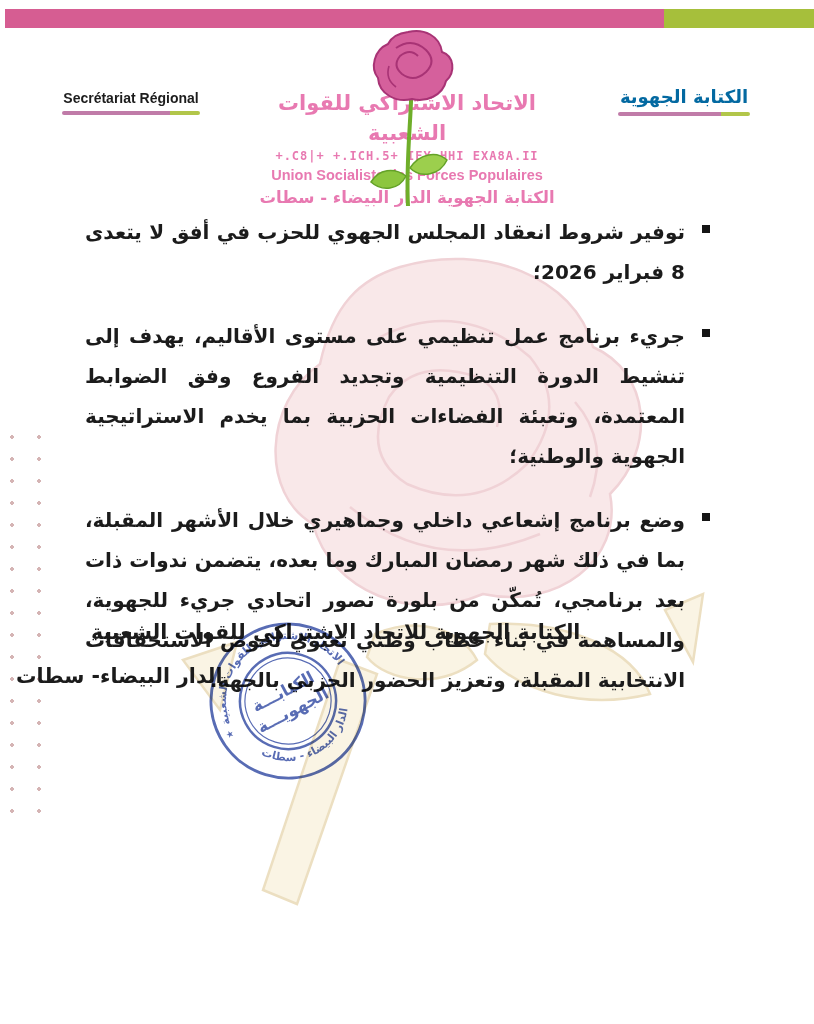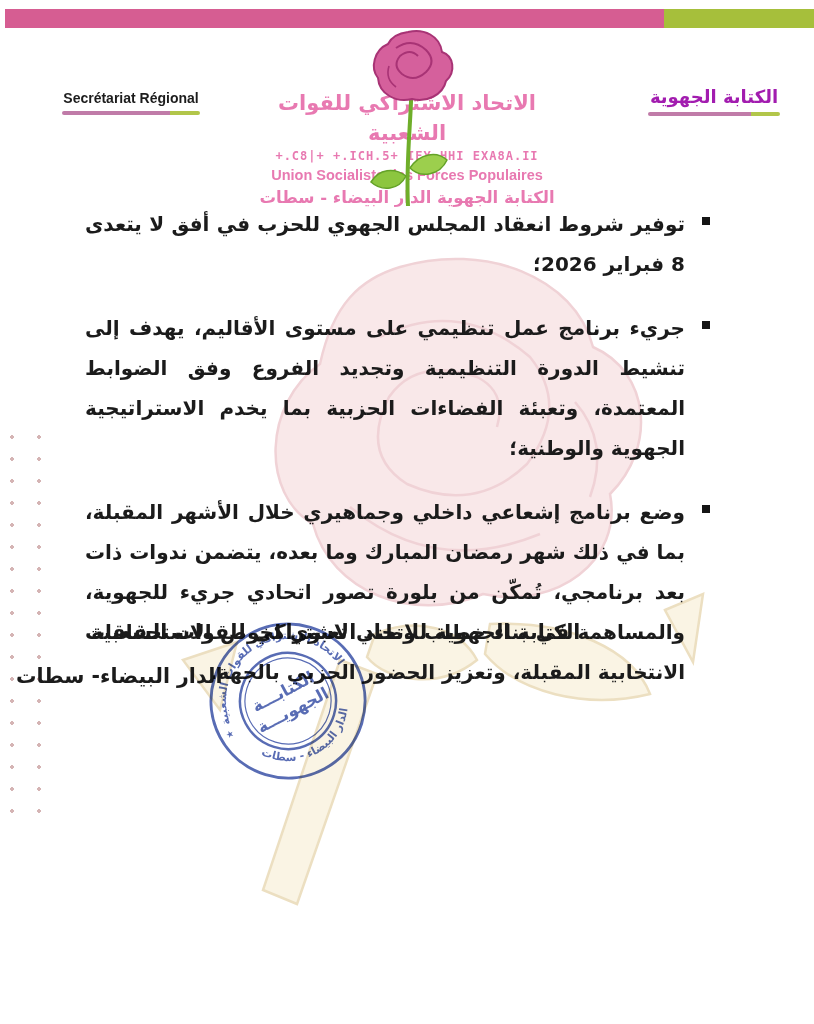--- a/index.html
+++ b/index.html
@@ -8,22 +8,22 @@
   .page { position:relative; width:814px; height:973px; margin:0 auto; background:#ffffff; overflow:hidden; }
 
   
   .top-bar { position:absolute; left:5px; top:9px; right:0; height:19px; display:flex; }
   .top-bar .pink  { width:81.5%; height:100%; }
   .top-bar .green { flex:1; height:100%; }
 
   
   .hdr-left  { position:absolute; left:62px;  top:90px;  width:138px; text-align:center;
                font-family:"Liberation Sans", sans-serif; font-weight:bold; font-size:14px; color:#1c1c1c; }
-  .hdr-right { position:absolute; left:648px; top:86px;  width:132px; text-align:center; direction:rtl;
-               font-weight:bold; font-size:18px; color:#a21caf; }
+  .hdr-right { position:absolute; left:618px; top:86px;  width:132px; text-align:center; direction:rtl;
+               font-weight:bold; font-size:18px; color:#0369a1; }
   .uline { height:3.5px; margin-top:5px; border-radius:2px;
            background:linear-gradient(to right,#c07ba8 0%,#c07ba8 78%,#b2c64a 78%,#b2c64a 100%); }
 
   
   .logo-block { position:absolute; left:258px; top:88px; width:298px; text-align:center; color:#e879b1; }
   .logo-ar   { direction:rtl; font-weight:bold; font-size:21px; line-height:30px; }
   .logo-tif  { font-family:"DejaVu Sans Mono", monospace; font-weight:bold; font-size:12px; line-height:17px; letter-spacing:1px; }
   .logo-fr   { font-family:"Liberation Sans", sans-serif; font-weight:bold; font-size:14.5px; line-height:20px; }
   .logo-reg  { direction:rtl; font-weight:bold; font-size:16.5px; line-height:26px; }
 
@@ -32,21 +32,21 @@
   
   .watermark { position:absolute; left:145px; top:242px; width:570px; height:680px; z-index:1; }
 
   
   .dots { position:absolute; top:434px; width:6px; height:392px; z-index:2;
           background-image:radial-gradient(circle at 3px 3px, rgba(190,140,140,0.65) 1.7px, rgba(190,140,140,0) 2px);
           background-size:6px 22px; }
   .dots.c1 { left:9px; } .dots.c2 { left:36px; }
 
   
-  .bullets { position:absolute; left:85px; top:204px; width:627px; z-index:2; direction:rtl; }
+  .bullets { position:absolute; left:85px; top:212px; width:627px; z-index:2; direction:rtl; }
   .bullet { position:relative; padding-right:27px; margin-bottom:24px;
             font-weight:bold; font-size:20px; line-height:40px; color:#1b1b1b;
             text-align:justify; }
   .bullet .sq { position:absolute; right:2px; top:13px; width:8px; height:8px; background:#151515; }
 
   
   .signature { position:absolute; left:91px; top:610px; width:560px; z-index:2; direction:rtl; text-align:left;
                font-weight:bold; font-size:20.5px; line-height:44px; color:#1b1b1b; }
   .signature .l2 { transform:translateX(-75px); }
 

